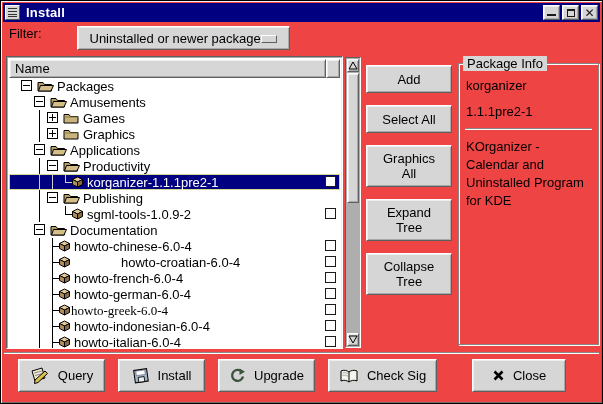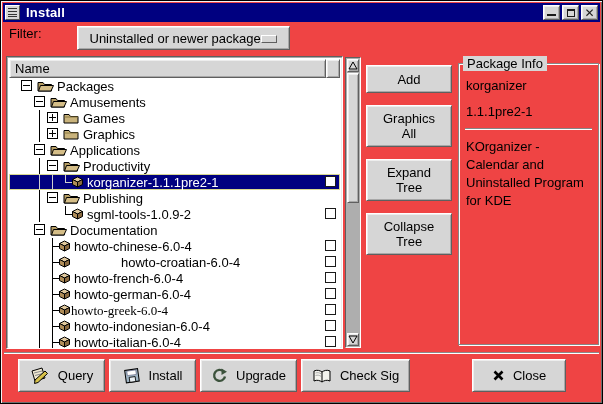--- a/index.html
+++ b/index.html
@@ -73,21 +73,21 @@
   .pkg-frame{position:absolute;left:457px;top:62px;width:141px;height:282px;
     border:1px solid #868686;box-shadow:1px 1px 0 #ffffff, inset 1px 1px 0 #ffffff;}
   .pkg-legend{position:absolute;top:-8px;left:4px;background:#d6d6d6;padding:0 4px;font-size:13px;color:#000;}
   .pkg-body{padding:12px 7px 0 7px;font-size:13px;color:#000;}
   .pkg-name{margin-top:2px;}
   .pkg-version{margin-top:11px;}
   .pkg-sep{margin:9px -1px 8px -1px;height:0;border-top:1px solid #868686;border-bottom:1px solid #ffffff;}
   .pkg-desc{line-height:18px;}
   
   .separator{position:absolute;left:3px;right:3px;top:351px;height:0;border-top:1px solid #8a8a8a;border-bottom:1px solid #ffffff;}
-  .footer{position:absolute;left:17px;right:36px;top:358px;display:flex;gap:4px;}
+  .footer{position:absolute;left:17px;right:36px;top:358px;display:flex;gap:13px;}
   .footer-btn{height:33px;min-width:87px;display:flex;align-items:center;justify-content:center;gap:8px;padding:0 10px;}
   .footer-btn:last-child{margin-left:auto;min-width:94px;}
   .f-icon svg{display:block;}
 </style>
 </head>
 <body>
 
 <div class="window">
 
   <div class="titlebar">
@@ -344,20 +344,23 @@
           <path d="M5 8 L1 1 H9 Z" fill="#d6d6d6" stroke="#000" stroke-width="1"></path>
         </svg>
     </div>
   </div>
 
   <div class="actions">
       <button class="btn raised action-btn">
         <span class="lbl">Add</span>
       </button>
       <button class="btn raised action-btn">
+        <span class="lbl">Select All</span>
+      </button>
+      <button class="btn raised action-btn">
         <span class="lbl">Graphics All</span>
       </button>
       <button class="btn raised action-btn">
         <span class="lbl">Expand Tree</span>
       </button>
       <button class="btn raised action-btn">
         <span class="lbl">Collapse Tree</span>
       </button>
     </div>
 

